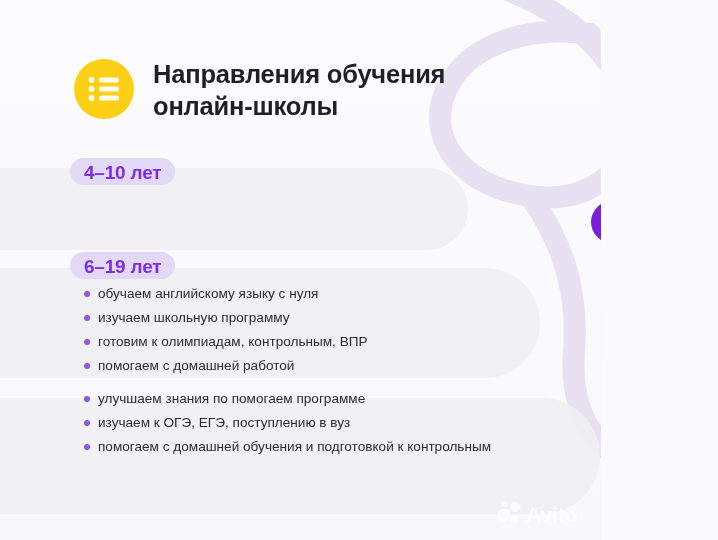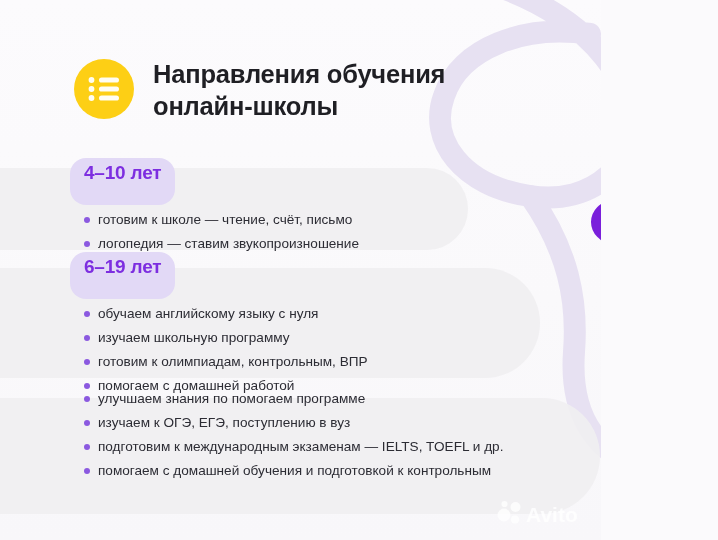--- a/index.html
+++ b/index.html
@@ -108,21 +108,21 @@
 
   
   .section { position: absolute; left: 0; width: 718px; }
   .section-1 { top: 158px; }
   .section-2 { top: 252px; }
   .section-3 { top: 384px; }
 
   .age-badge {
     display: inline-block;
     margin-left: 70px;
-    padding: 2px 14px 20px 14px;
+    padding: 2px 14px 0 14px;
     border-radius: 16px;
     background: #e2d9f6;
     color: #7d2ee0;
     font-size: 19px;
     font-weight: bold;
     letter-spacing: -0.2px;
     line-height: 1.32;
   }
 
   .bullets {
@@ -204,41 +204,36 @@
           <rect x="12" y="10.4" width="20" height="5.2" rx="2.6" fill="#fffdf2"></rect>
           <rect x="12" y="19.4" width="20" height="5.2" rx="2.6" fill="#fffdf2"></rect>
         </svg>
       </div>
       <h1 class="header-title">Направления обучения
 онлайн-школы</h1>
     </div>
 
     <div class="section section-1">
       <div class="age-badge">4–10 лет</div>
-      <ul class="bullets">
-        <li>готовим к школе — чтение, счёт, письмо</li>
-        <li>логопедия — ставим звукопроизношение</li>
-      </ul>
     </div>
 
     <div class="section section-2">
       <div class="age-badge">6–19 лет</div>
       <ul class="bullets">
         <li>обучаем английскому языку с нуля</li>
         <li>изучаем школьную программу</li>
         <li>готовим к олимпиадам, контрольным, ВПР</li>
         <li>помогаем с домашней работой</li>
       </ul>
     </div>
 
     <div class="section section-3">
       <ul class="bullets">
         <li>улучшаем знания по помогаем программе</li>
         <li>изучаем к ОГЭ, ЕГЭ, поступлению в вуз</li>
-        <li>подготовим к международным экзаменам — IELTS, TOEFL и др.</li>
         <li>помогаем с домашней обучения и подготовкой к контрольным</li>
       </ul>
     </div>
 
   </div>
 
   <div class="watermark">
     <svg width="92" height="28" viewBox="0 0 92 28">
       <g fill="#ffffff" fill-opacity="0.9">
         <circle cx="7" cy="17" r="6.4"></circle>

